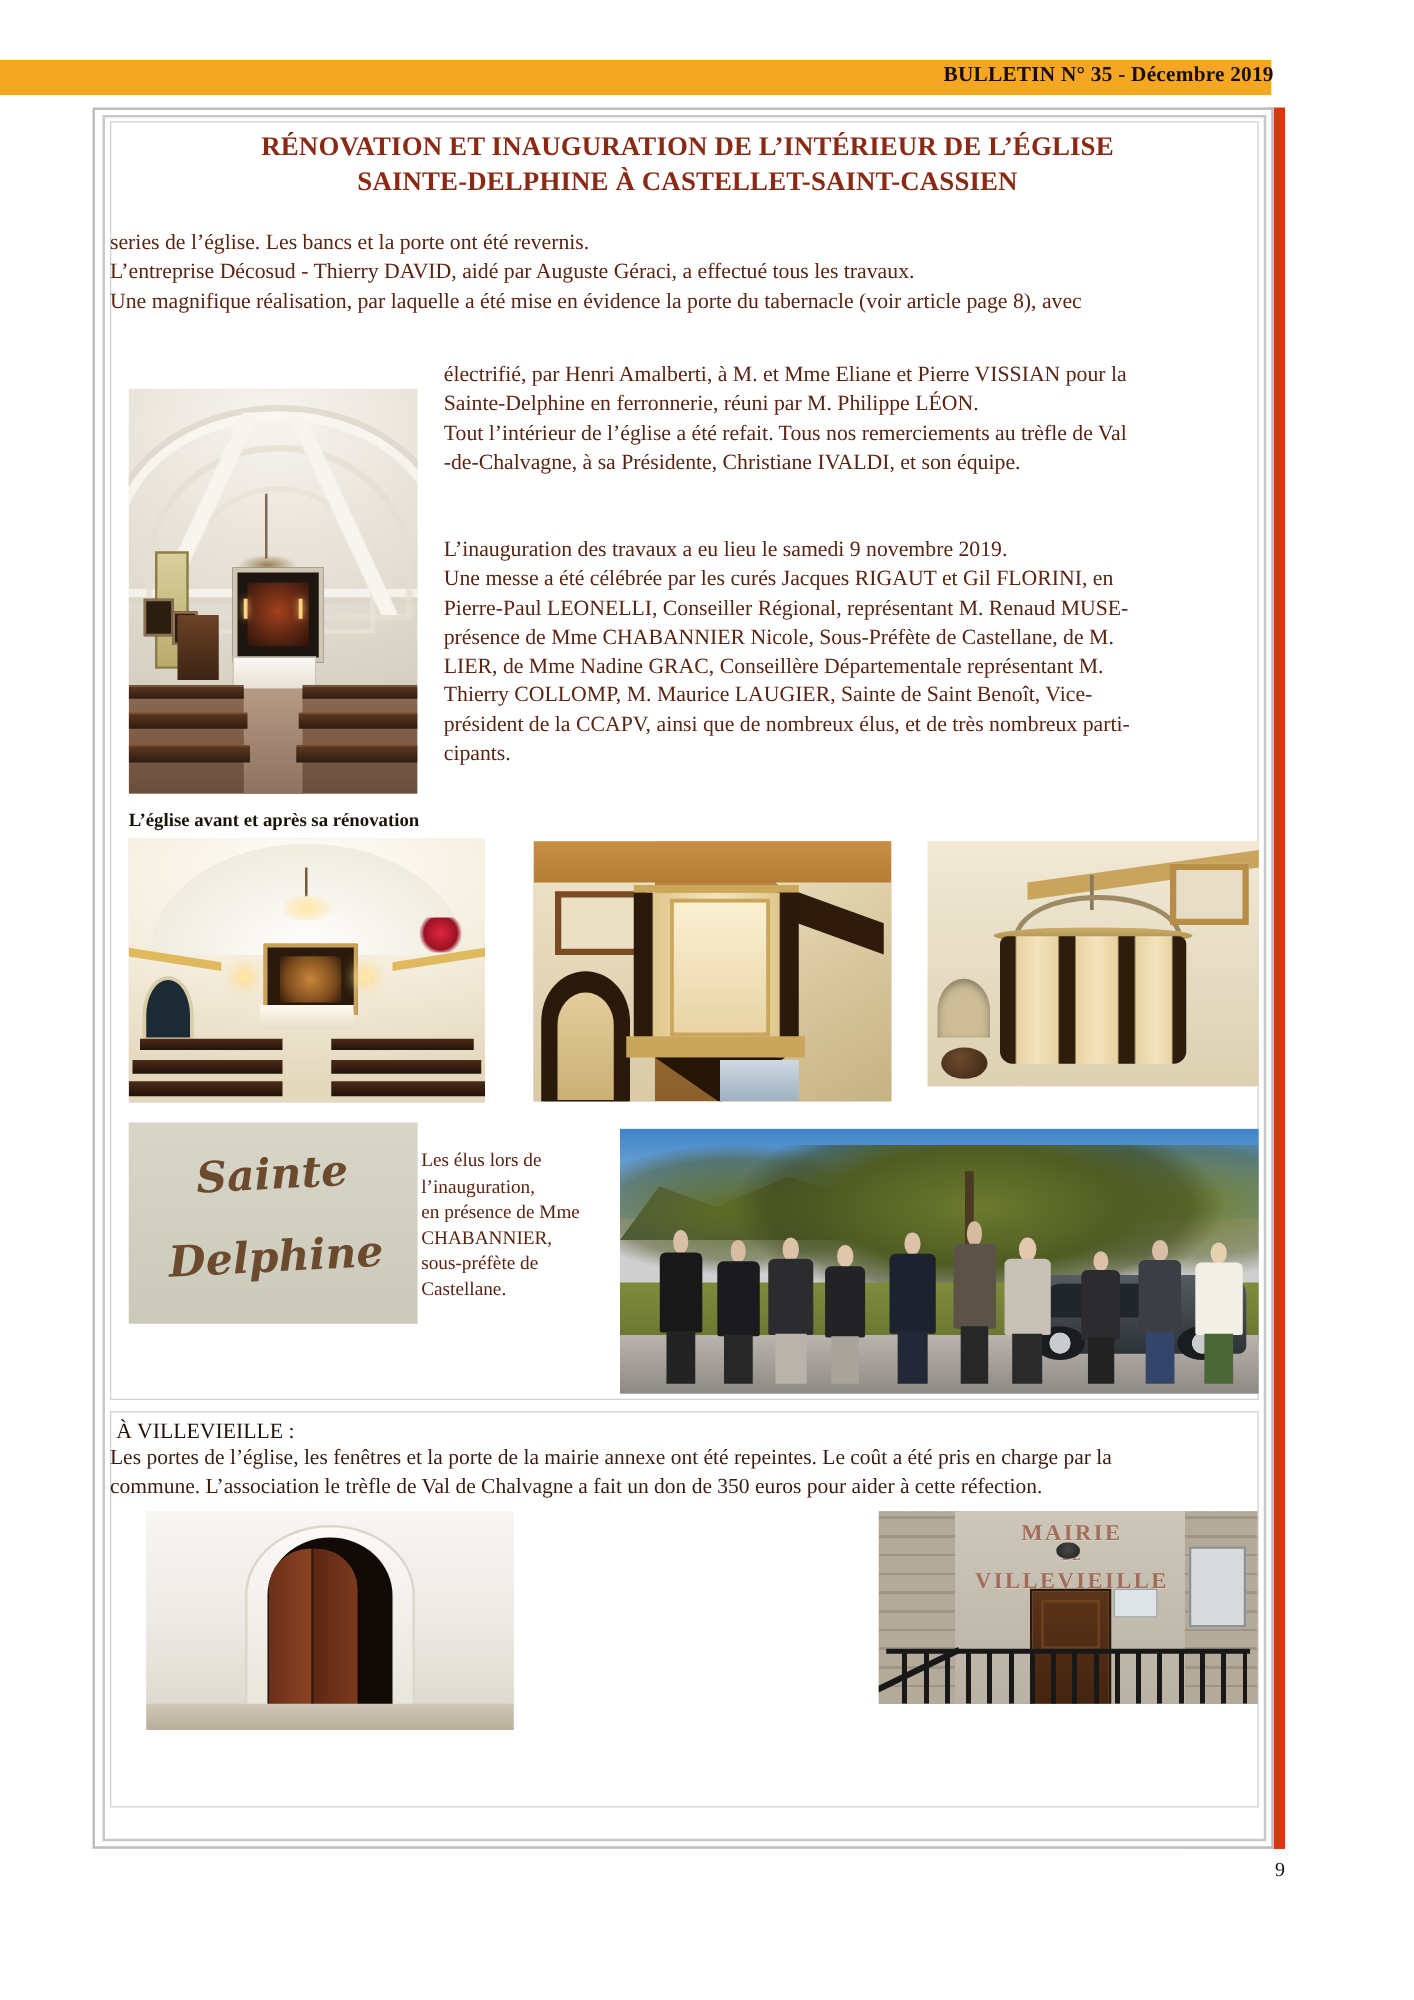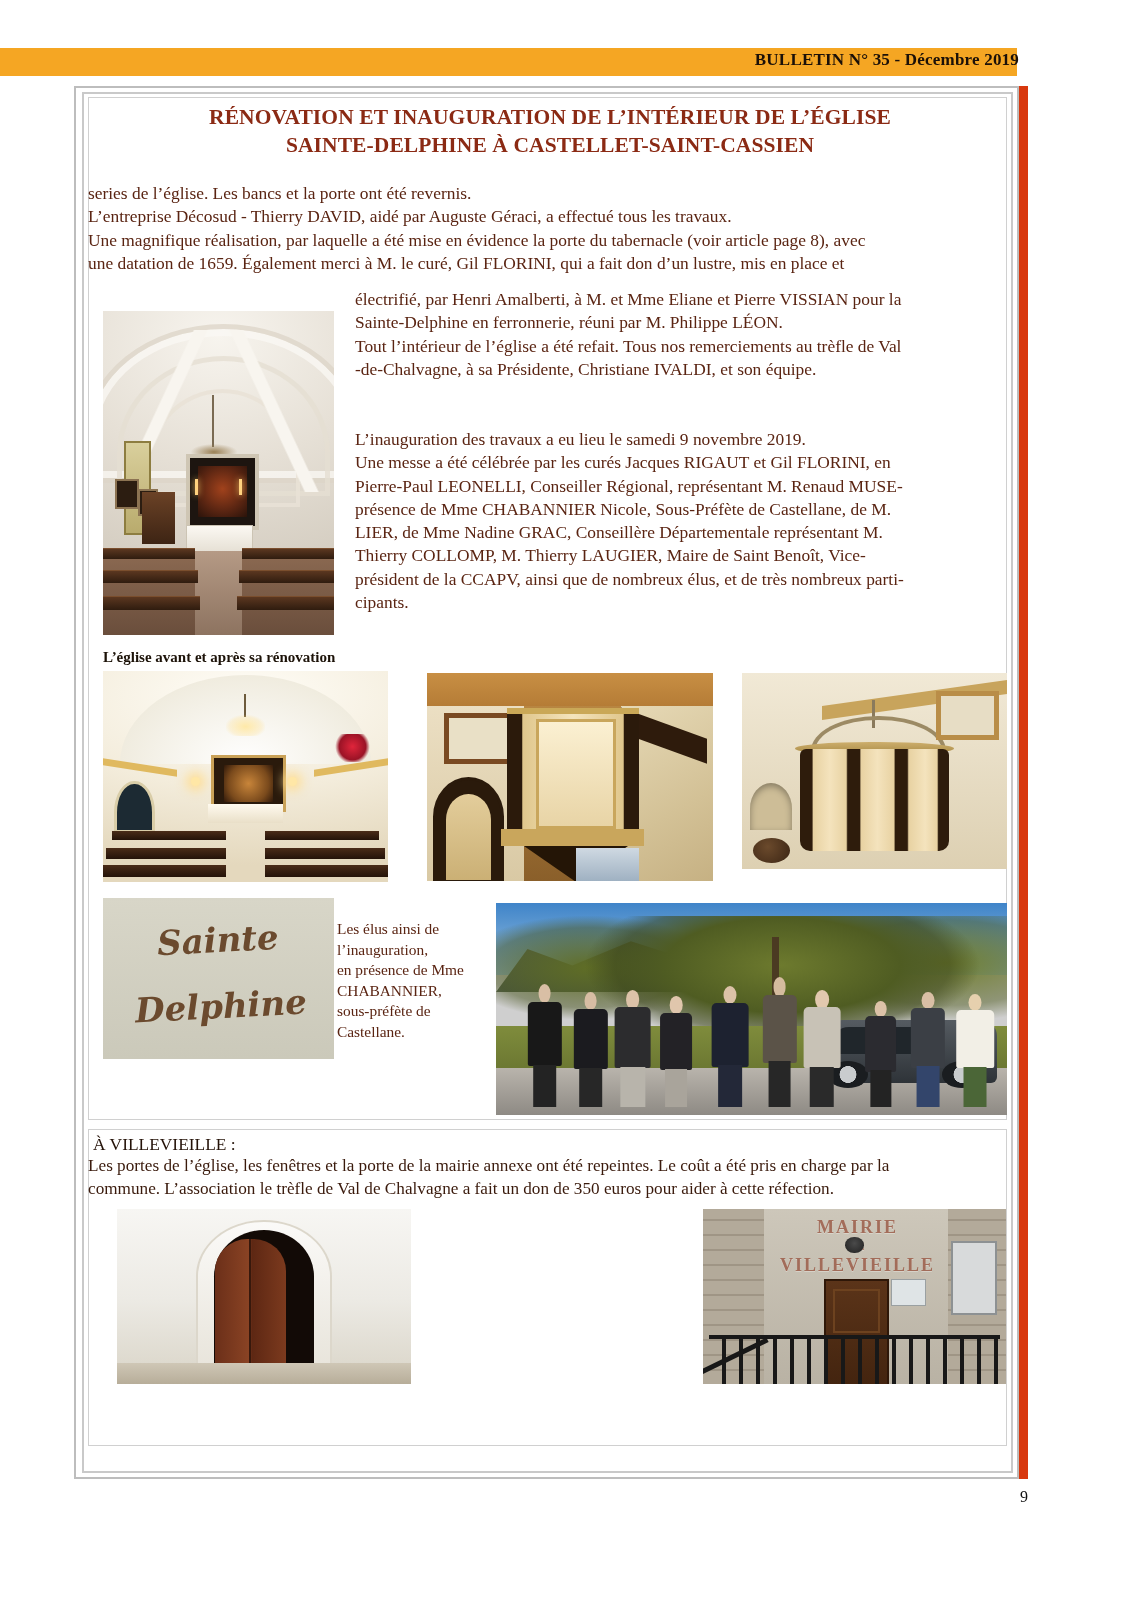--- a/index.html
+++ b/index.html
@@ -223,21 +223,21 @@
   .d-opening{position:absolute;left:33%;top:12%;width:34%;height:88%;
       border-radius:50% 50% 0 0/30% 30% 0 0;background:#120a06;}
   .d-leaf{position:absolute;left:33.5%;top:17%;width:24%;height:83%;
       border-radius:46% 46% 0 0/22% 22% 0 0;
       background:linear-gradient(90deg,#6b2f19,#8a4324 48%,#5d2713 52%,#7c3a1e);}
   .d-seam{position:absolute;left:45%;top:17%;width:2px;height:83%;background:#37180c;}
   .d-ground{position:absolute;left:0;bottom:0;width:100%;height:12%;
       background:linear-gradient(#cfc7b6,#b7ad99);}
 
   
-  .ph8{left:703px;top:1209px;width:303px;height:175px;
+  .ph8{left:703px;top:1209px;width:303px;height:154px;
       background:linear-gradient(#b9b3a8,#9d968a);}
   .m-stoneL{position:absolute;left:0;top:0;width:22%;height:100%;
       background:repeating-linear-gradient(0deg,#b3aa9a 0 13px,#9f9585 13px 15px),
                  repeating-linear-gradient(90deg,rgba(0,0,0,.07) 0 22px,transparent 22px 24px);}
   .m-stoneR{position:absolute;right:0;top:0;width:20%;height:100%;
       background:repeating-linear-gradient(0deg,#b3aa9a 0 13px,#9f9585 13px 15px),
                  repeating-linear-gradient(90deg,rgba(0,0,0,.07) 0 22px,transparent 22px 24px);}
   .m-plaster{position:absolute;left:20%;top:0;width:61%;height:100%;
       background:linear-gradient(#cdc7ba,#b9b2a4);}
   .m-sign{position:absolute;left:22%;top:5%;width:58%;text-align:center;
@@ -276,37 +276,36 @@
 
 <div class="title">
   <div>RÉNOVATION ET INAUGURATION DE L’INTÉRIEUR DE L’ÉGLISE</div>
   <div>SAINTE-DELPHINE À CASTELLET-SAINT-CASSIEN</div>
 </div>
 
 <div class="bodytext p1">
   <div>series de l’église. Les bancs et la porte ont été revernis.</div>
   <div>L’entreprise Décosud - Thierry DAVID, aidé par Auguste Géraci, a effectué tous les travaux.</div>
   <div>Une magnifique réalisation, par laquelle a été mise en évidence la porte du tabernacle (voir article page 8), avec</div>
-  <div>une datation de 1659. Également merci à M. le curé, Gil FLORINI, qui a fait don d’un lustre, mis en place et</div>
 </div>
 
 <div class="bodytext p2">
   <div>électrifié, par Henri Amalberti, à M. et Mme Eliane et Pierre VISSIAN pour la</div>
   <div>Sainte-Delphine en ferronnerie, réuni par M. Philippe LÉON.</div>
   <div>Tout l’intérieur de l’église a été refait. Tous nos remerciements au trèfle de Val</div>
   <div>-de-Chalvagne, à sa Présidente, Christiane IVALDI, et son équipe.</div>
 </div>
 
 <div class="bodytext p3">
   <div>          L’inauguration des travaux a eu lieu le samedi 9 novembre 2019.</div>
   <div>Une messe a été célébrée par les curés Jacques RIGAUT et Gil FLORINI, en</div>
   <div>Pierre-Paul LEONELLI, Conseiller Régional, représentant M. Renaud MUSE-</div>
   <div>présence de Mme CHABANNIER Nicole, Sous-Préfète de Castellane, de M.</div>
   <div>LIER, de Mme Nadine GRAC, Conseillère Départementale représentant M.</div>
-  <div>Thierry COLLOMP, M. Thierry LAUGIER, Maire de Saint Benoît, Vice-</div>
+  <div>Thierry COLLOMP, M. Maurice LAUGIER, Sainte de Saint Benoît, Vice-</div>
   <div>président de la CCAPV, ainsi que de nombreux élus, et de très nombreux parti-</div>
   <div>cipants.</div>
 </div>
 
 <div class="ph ph1">
   <div class="v-wall"></div>
   <div class="v-arch arch-a"></div>
   <div class="v-arch arch-b"></div>
   <div class="v-arch arch-c"></div>
   <div class="v-ribL"></div>
@@ -385,21 +384,21 @@
   <div class="l-pic"></div>
 </div>
 
 <div class="ph ph5">
   <div class="sd-plate"></div>
   <div class="sd-word sd1">Sainte</div>
   <div class="sd-word sd2">Delphine</div>
 </div>
 
 <div class="cap-elus">
-  <div>Les élus ainsi de</div>
+  <div>Les élus lors de</div>
   <div>l’inauguration,</div>
   <div>en présence de Mme</div>
   <div>CHABANNIER,</div>
   <div>sous-préfète de</div>
   <div>Castellane.</div>
 </div>
 
 <div class="ph ph6">
   <div class="g-sky"></div>
   <div class="g-mtn"></div>

